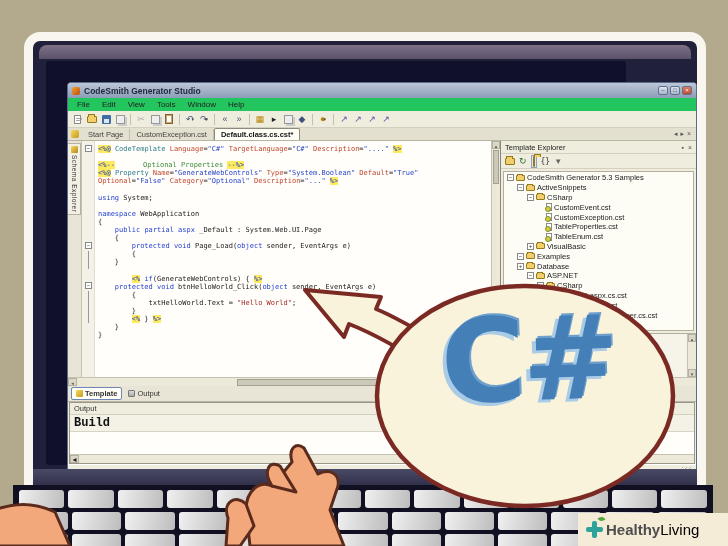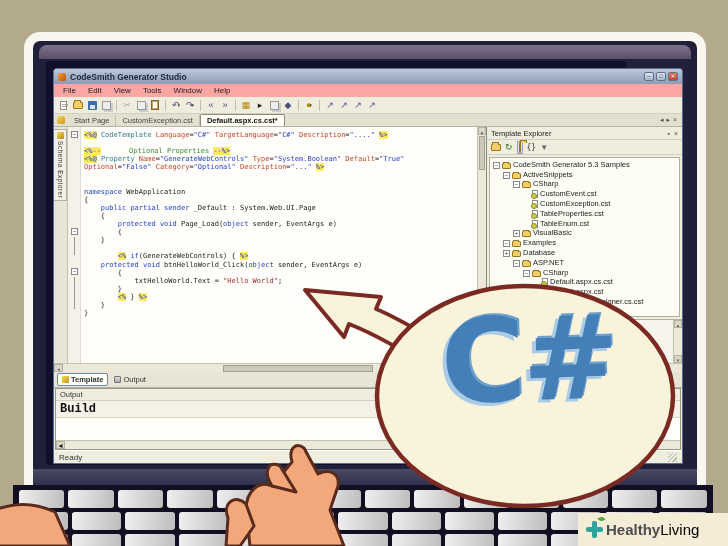--- a/index.html
+++ b/index.html
@@ -5,40 +5,40 @@
   * { margin:0; padding:0; box-sizing:border-box; }
   html,body { width:728px; height:546px; overflow:hidden; }
   body { background:#b3a98c; font-family:"Liberation Sans",sans-serif; position:relative; }
 
   
   .laptop { position:absolute; left:24px; top:32px; width:682px; height:540px;
     background:#20203a; border:9px solid #f8f6ef; border-radius:16px; }
   .lid-strip { position:absolute; left:6px; top:4px; right:6px; height:14px;
     background:linear-gradient(#7d7288,#5a5168); border-radius:8px 8px 0 0; }
   .screen { position:absolute; left:13px; top:20px; width:580px; height:404px;
-    background:#10102a; border-radius:3px; padding:7px; }
+    background:#10102a; border-radius:3px; padding:21px; }
   .deck { position:absolute; left:0; top:428px; right:0; height:16px;
     background:linear-gradient(#4a4a66,#31314c); }
   .keyboard { position:absolute; left:-20px; top:444px; width:700px; height:120px;
     background:#101022; padding:5px 6px; display:flex; flex-direction:column; gap:4px; }
   .kb-row { display:flex; gap:4px; flex:0 0 18px; }
   .kb-key { flex:1; background:linear-gradient(100deg,#f0f0f0,#bdbdbd); border-radius:3px; }
 
   
   .win { width:630px; height:396px; background:#efedde; display:flex; flex-direction:column;
     border:1px solid #5a6b8c; border-radius:4px 4px 0 0; font-size:8px; color:#222; }
   .titlebar { flex:0 0 15px; background:linear-gradient(#bcc7d8,#8c9db8);
     border-radius:3px 3px 0 0; display:flex; align-items:center; padding:0 4px; gap:4px; }
   .app-icon { width:8px; height:8px; background:linear-gradient(135deg,#f0a030,#c05010); border-radius:2px; }
   .title { font-weight:bold; font-size:8.5px; color:#1d2638; }
   .win-controls { margin-left:auto; display:flex; gap:2px; }
   .wc { width:10px; height:9px; border:1px solid #5f6f8e; border-radius:2px;
     background:linear-gradient(#dde4ee,#aab6ca); font-size:6px; line-height:7px; text-align:center; color:#30405c;}
   .wc.close { background:linear-gradient(#e08060,#c04832); color:#fff; }
-  .menubar { flex:0 0 13px; display:flex; align-items:center; padding-left:3px; background:#fca5a5;text-align:center; }
+  .menubar { flex:0 0 13px; display:flex; align-items:center; padding-left:3px; background:#22c55e;text-align:center; }
   .menu-item { padding:0 6px; font-size:8px; }
   .toolbar { flex:0 0 17px; display:flex; align-items:center; gap:2px; padding:0 4px;
     background:#efedde; border-bottom:1px solid #d4d0bf; }
   .tb-sep { width:1px; height:11px; background:#c3bfae; margin:0 2px; }
   .tbi { width:12px; height:12px; display:flex; align-items:center; justify-content:center;
     font-size:9px; color:#44507e; position:relative; }
   .caret { font-size:5px; color:#444; margin-left:-2px; }
   .i-folder { width:10px; height:7px; background:#f2cf6a; border:1px solid #96781f;
     border-radius:1px; position:relative; }
   .i-folder:before { content:""; position:absolute; left:0; top:-3px; width:5px; height:2px;
@@ -99,21 +99,21 @@
   .tp-title { flex:0 0 13px; display:flex; align-items:center; padding:0 4px; font-size:7.5px;
     color:#222; border-bottom:1px solid #d4d0bf; }
   .tp-title .icons { margin-left:auto; display:flex; gap:4px; font-size:7px; color:#555; }
   .tp-toolbar { flex:0 0 15px; display:flex; align-items:center; gap:4px; padding:0 4px;
     border-bottom:1px solid #d4d0bf; }
   .tp-toolbar .boxed { border:1px solid #8f9fc0; background:#dfe6f2; padding:1px; }
   .braces { font-size:8px; color:#333; font-family:"DejaVu Sans Mono",monospace; }
   .filter-glyph { font-size:8px; color:#666; }
   .sync-glyph { font-size:9px; color:#2f6e2f; }
   .tree { flex:1; margin:2px; background:#fdfcf5; border:1px solid #b3af9e; overflow:hidden; padding-top:1px; }
-  .trow { display:flex; align-items:flex-end; height:9.8px; font-size:7.5px; color:#222; white-space:nowrap; }
+  .trow { display:flex; align-items:center; height:9.8px; font-size:7.5px; color:#222; white-space:nowrap; }
   .exp { width:7px; height:7px; border:1px solid #888; background:#fff; font-size:6px;
     line-height:5px; text-align:center; color:#333; margin-right:2px; flex:0 0 7px; }
   .t-folder { width:9px; height:6px; background:#f2cf6a; border:1px solid #96781f;
     border-radius:1px; margin-right:2px; position:relative; flex:0 0 9px; }
   .t-folder:before { content:""; position:absolute; left:0; top:-2px; width:4px; height:1px;
     background:#f2cf6a; border:1px solid #96781f; border-bottom:none; }
   .t-file { width:6px; height:8px; background:#fff; border:1px solid #8b8b8b; margin-right:2px;
     position:relative; flex:0 0 6px; }
   .t-file:before { content:""; position:absolute; left:-2px; top:2px; width:4px; height:4px;
     background:#e8c53a; border-radius:50%; border:1px solid #6b9a2f; }
@@ -230,21 +230,21 @@
           <span class="tbi purple">↗</span>
           <span class="tbi purple">↗</span>
           <span class="tbi purple">↗</span>
         </div>
 
       <div class="tabstrip">
         <span class="doc-icon"></span>
         <span id="tabs" style="display:flex;align-items:flex-end;">
             <span class="tab">Start Page</span>
             <span class="tab">CustomException.cst</span>
-            <span class="tab active">Default.aspx.cs.cst*</span>
+            <span class="tab active">Default.class.cs.cst*</span>
           </span>
         <span class="tabnav" id="tabnav">
             <span>◂</span>
             <span>▸</span>
             <span>×</span>
           </span>
       </div>
 
       <div class="main">
         <div class="sidestrip">
@@ -262,24 +262,25 @@
             <div class="og" style="top:150px;height:32px;"></div>
             <div class="ob" style="top:141px;">−</div>
           </div>
           <div id="code">
               <div class="cl"><span class="c-g">&lt;%@</span><span class="c-p"> </span><span class="c-t">CodeTemplate</span><span class="c-p"> </span><span class="c-a">Language</span><span class="c-p">=</span><span class="c-v">"C#"</span><span class="c-p"> </span><span class="c-a">TargetLanguage</span><span class="c-p">=</span><span class="c-v">"C#"</span><span class="c-p"> </span><span class="c-a">Description</span><span class="c-p">=</span><span class="c-v">"...."</span><span class="c-p"> </span><span class="c-g">%&gt;</span></div>
               <div class="cl">&nbsp;</div>
               <div class="cl"><span class="c-g">&lt;%--</span><span class="c-c"> Optional Properties </span><span class="c-g">--%&gt;</span></div>
               <div class="cl"><span class="c-g">&lt;%@</span><span class="c-p"> </span><span class="c-t">Property</span><span class="c-p"> </span><span class="c-a">Name</span><span class="c-p">=</span><span class="c-v">"GenerateWebControls"</span><span class="c-p"> </span><span class="c-a">Type</span><span class="c-p">=</span><span class="c-v">"System.Boolean"</span><span class="c-p"> </span><span class="c-a">Default</span><span class="c-p">=</span><span class="c-v">"True"</span></div>
               <div class="cl"><span class="c-a">Optional</span><span class="c-p">=</span><span class="c-v">"False"</span><span class="c-p"> </span><span class="c-a">Category</span><span class="c-p">=</span><span class="c-v">"Optional"</span><span class="c-p"> </span><span class="c-a">Description</span><span class="c-p">=</span><span class="c-v">"..."</span><span class="c-p"> </span><span class="c-g">%&gt;</span></div>
               <div class="cl">&nbsp;</div>
+              <div class="cl"><span class="c-k">using</span><span class="c-p"> System;</span></div>
               <div class="cl">&nbsp;</div>
               <div class="cl"><span class="c-k">namespace</span><span class="c-p"> WebApplication</span></div>
               <div class="cl"><span class="c-p">{</span></div>
-              <div class="cl"><span class="c-p">    </span><span class="c-k">public</span><span class="c-p"> </span><span class="c-k">partial</span><span class="c-p"> </span><span class="c-k">sender</span><span class="c-p"> _Default : System.Web.UI.Page</span></div>
+              <div class="cl"><span class="c-p">    </span><span class="c-k">public</span><span class="c-p"> </span><span class="c-k">partial</span><span class="c-p"> </span><span class="c-k">aspx</span><span class="c-p"> _Default : System.Web.UI.Page</span></div>
               <div class="cl"><span class="c-p">    {</span></div>
               <div class="cl"><span class="c-p">        </span><span class="c-k">protected</span><span class="c-p"> </span><span class="c-k">void</span><span class="c-p"> Page_Load(</span><span class="c-k">object</span><span class="c-p"> sender, EventArgs e)</span></div>
               <div class="cl"><span class="c-p">        {</span></div>
               <div class="cl"><span class="c-p">    }</span></div>
               <div class="cl">&nbsp;</div>
               <div class="cl"><span class="c-p">        </span><span class="c-g">&lt;%</span><span class="c-p"> </span><span class="c-k">if</span><span class="c-p">(GenerateWebControls) { </span><span class="c-g">%&gt;</span></div>
               <div class="cl"><span class="c-p">    </span><span class="c-k">protected</span><span class="c-p"> </span><span class="c-k">void</span><span class="c-p"> btnHelloWorld_Click(</span><span class="c-k">object</span><span class="c-p"> sender, EventArgs e)</span></div>
               <div class="cl"><span class="c-p">        {</span></div>
               <div class="cl"><span class="c-p">            txtHelloWorld.Text = </span><span class="c-s">"Hello World"</span><span class="c-p">;</span></div>
               <div class="cl"><span class="c-p">        }</span></div>

